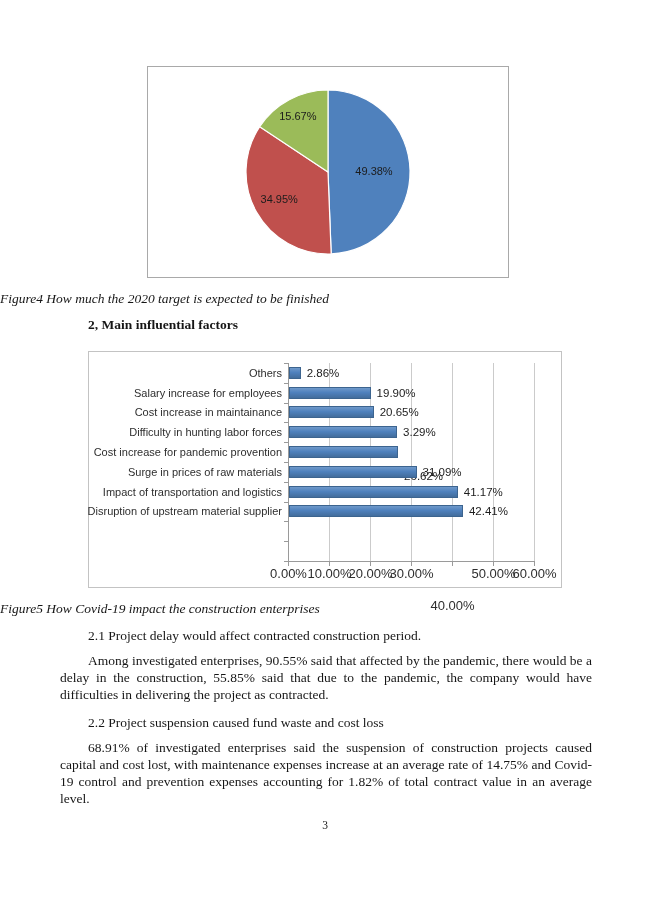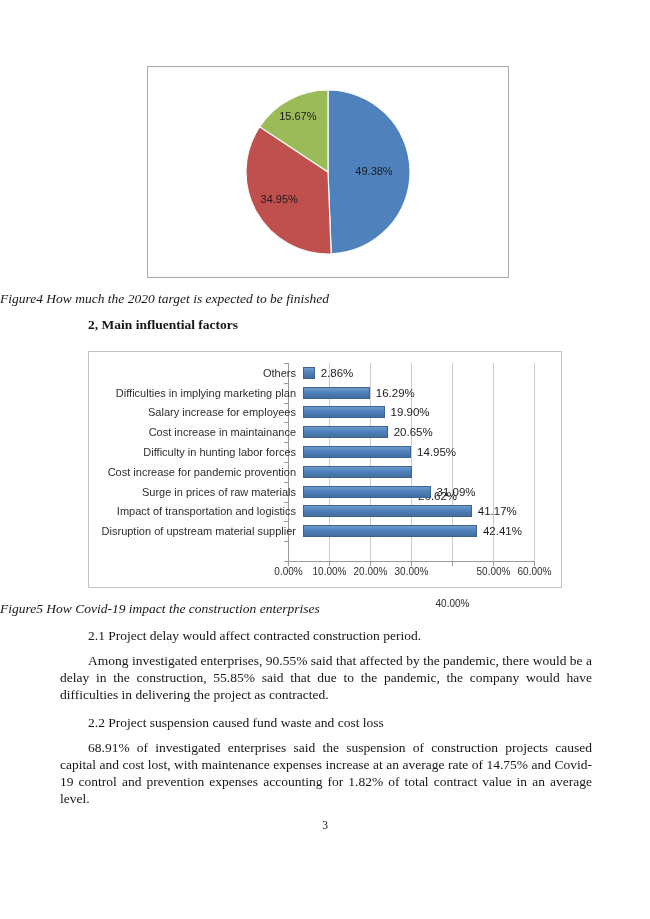--- a/index.html
+++ b/index.html
@@ -22,40 +22,40 @@
     position:relative; margin:18px 0 0 88px; width:474px; height:237px;
     border:1px solid #c3c3c3;
     font-family:"Liberation Sans", sans-serif; color:#3f3f3f;
   }
   .plot-grid {
     position:absolute; left:199px; top:11px; width:246px; height:198px;
     border-left:1px solid #9a9a9a; border-bottom:1px solid #9a9a9a;
     background-image:linear-gradient(to right, transparent 0, transparent 40px, #cbcbcb 40px, #cbcbcb 41px);
     background-size:41px 100%;
   }
-  .rows-wrap { position:absolute; left:14px; top:11px; width:100%; height:198px;text-align:right; }
+  .rows-wrap { position:absolute; left:0; top:11px; width:100%; height:198px;text-align:right; }
   .bar-row { position:relative; height:19.8px; }
   .bar-cat {
     position:absolute; right:279px; top:50%; transform:translateY(-50%);
     white-space:nowrap; font-size:11px; color:#2e2e2e;
   }
   .bar {
     position:absolute; left:200px; top:3.9px; height:12px; box-sizing:border-box;
     background:linear-gradient(180deg,#6f99ca 0%, #4f81bd 45%, #436d9c 100%);
     border:1px solid #3c648f;
   }
   .bar-val {
     position:absolute; top:50%; transform:translateY(-50%);
     white-space:nowrap; font-size:11.5px; color:#1c1c1c;
   }
   .x-tick { position:absolute; width:1px; height:4px; background:#9a9a9a; }
   .cat-tick { position:absolute; width:4px; height:1px; background:#9a9a9a; }
   .x-label {
     position:absolute; top:214px; transform:translateX(-50%);
-    font-size:10px; color:#2e2e2e; white-space:nowrap;
+    font-size:13px; color:#2e2e2e; white-space:nowrap;
   }
   
   .caption { text-align:left; font-style:italic; margin:13px 0 0 0; line-height:16px; }
   .sec-heading { font-weight:bold; margin:9px 58px 0 88px; line-height:17px; }
   .sub  { margin:10px 58px 0 60px; text-indent:28px; line-height:17px; }
   .para { margin:8px 58px 0 60px; text-indent:28px; line-height:17px; text-align:justify; }
   .mt11 { margin-top:11px; }
   .page-num { text-align:center; margin-top:12px; font-size:11.5px; }
 </style>
 </head>
@@ -80,38 +80,33 @@
 
   <div class="chart-frame fig5-box" id="bar-chart">
     <div class="plot-grid"></div>
     <div class="rows-wrap" id="bar-rows">
         <div class="bar-row">
           <div class="bar-cat">Others</div>
           <div class="bar" style="width: 11.7px;"></div>
           <div class="bar-val" style="left: 217.7px;">2.86%</div>
         </div>
         <div class="bar-row">
-          <div class="bar-cat">Difficulties in implying marketing plan</div>
-          <div class="bar" style="width: 66.8px;"></div>
-          <div class="bar-val" style="left: 272.8px;">16.29%</div>
-        </div>
-        <div class="bar-row">
           <div class="bar-cat">Salary increase for employees</div>
           <div class="bar" style="width: 81.6px;"></div>
           <div class="bar-val" style="left: 287.6px;">19.90%</div>
         </div>
         <div class="bar-row">
           <div class="bar-cat">Cost increase in maintainance</div>
           <div class="bar" style="width: 84.7px;"></div>
           <div class="bar-val" style="left: 290.7px;">20.65%</div>
         </div>
         <div class="bar-row">
           <div class="bar-cat">Difficulty in hunting labor forces</div>
           <div class="bar" style="width: 108.1px;"></div>
-          <div class="bar-val" style="left: 314.1px;">14.95%</div>
+          <div class="bar-val" style="left: 314.1px;">3.29%</div>
         </div>
         <div class="bar-row">
           <div class="bar-cat">Cost increase for pandemic provention</div>
           <div class="bar" style="width: 109.1px;"></div>
           <div class="bar-val" style="left: 315.1px; margin-top: 24px;">26.62%</div>
         </div>
         <div class="bar-row">
           <div class="bar-cat">Surge in prices of raw materials</div>
           <div class="bar" style="width: 127.5px;"></div>
           <div class="bar-val" style="left: 333.5px;">31.09%</div>

